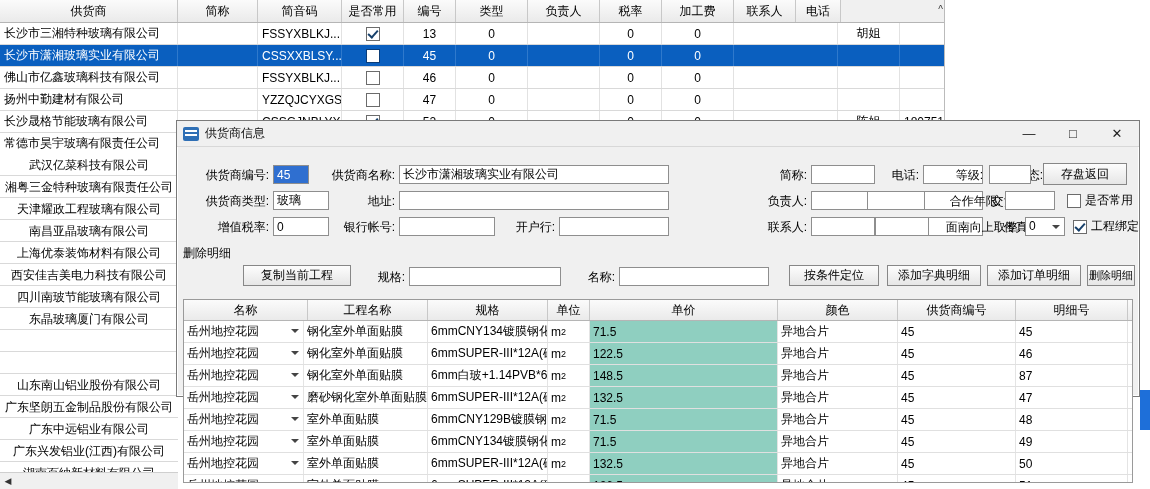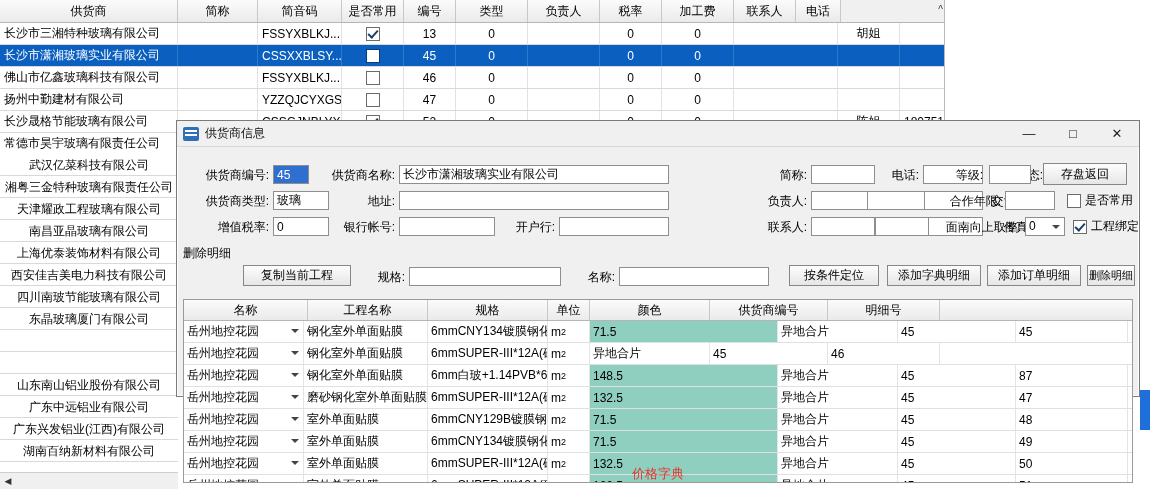--- a/index.html
+++ b/index.html
@@ -231,20 +231,21 @@
       <div class="name-item">湘粤三金特种玻璃有限责任公司</div>
       <div class="name-item">天津耀政工程玻璃有限公司</div>
       <div class="name-item">南昌亚晶玻璃有限公司</div>
       <div class="name-item">上海优泰装饰材料有限公司</div>
       <div class="name-item">西安佳吉美电力科技有限公司</div>
       <div class="name-item">四川南玻节能玻璃有限公司</div>
       <div class="name-item">东晶玻璃厦门有限公司</div>
       <div class="name-item"></div>
       <div class="name-item"></div>
       <div class="name-item">山东南山铝业股份有限公司</div>
+      <div class="name-item">广东坚朗五金制品股份有限公司</div>
       <div class="name-item">广东中远铝业有限公司</div>
       <div class="name-item">广东兴发铝业(江西)有限公司</div>
       <div class="name-item">湖南百纳新材料有限公司</div>
 
     </div>
 
     <div class="hscroll">
       <div class="btn">◀</div>
     </div>
   </div>
@@ -370,20 +371,21 @@
       <div class="btnx" style="left:710px;top:118px;width:94px;height:21px">添加字典明细</div>
       <div class="btnx" style="left:810px;top:118px;width:94px;height:21px">添加订单明细</div>
       <div class="btnx" style="left:910px;top:118px;width:48px;height:21px;font-size:11px">删除明细</div>
 
       <div class="tbl">
         <div class="tbl-head">
           <div class="th" style="width:124px">名称</div>
           <div class="th" style="width:120px">工程名称</div>
           <div class="th" style="width:120px">规格</div>
           <div class="th" style="width:42px">单位</div>
+          <div class="th" style="width:188px">单价</div>
           <div class="th" style="width:120px">颜色</div>
           <div class="th" style="width:118px">供货商编号</div>
           <div class="th" style="width:112px">明细号</div>
         </div>
 
         <div>
           <div class="tbl-row">
             <div class="td cbo" style="width:120px">岳州地控花园</div>
             <div class="td" style="width:124px">钢化室外单面贴膜</div>
             <div class="td" style="width:120px">6mmCNY134镀膜钢化</div>
@@ -397,20 +399,21 @@
             <div class="td" style="width:112px">45</div>
           </div>
           <div class="tbl-row">
             <div class="td cbo" style="width:120px">岳州地控花园</div>
             <div class="td" style="width:124px">钢化室外单面贴膜</div>
             <div class="td" style="width:120px">6mmSUPER-III*12A(硅...</div>
             <div class="td" style="width:42px">
                 <span>m</span>
                 <span class="sup">2</span>
               </div>
+            <div class="td money" style="width:188px">122.5</div>
             <div class="td" style="width:120px">异地合片</div>
             <div class="td" style="width:118px">45</div>
             <div class="td" style="width:112px">46</div>
           </div>
           <div class="tbl-row">
             <div class="td cbo" style="width:120px">岳州地控花园</div>
             <div class="td" style="width:124px">钢化室外单面贴膜</div>
             <div class="td" style="width:120px">6mm白玻+1.14PVB*6mm...</div>
             <div class="td" style="width:42px">
                 <span>m</span>
@@ -483,17 +486,16 @@
               </div>
             <div class="td money" style="width:188px">126.5</div>
             <div class="td" style="width:120px">异地合片</div>
             <div class="td" style="width:118px">45</div>
             <div class="td" style="width:112px">51</div>
           </div>
 
         </div>
       </div>
 
-      <div class="footer-note">价格字典</div>
     </div>
   </div>
 
 </div>
 
 </body></html>

